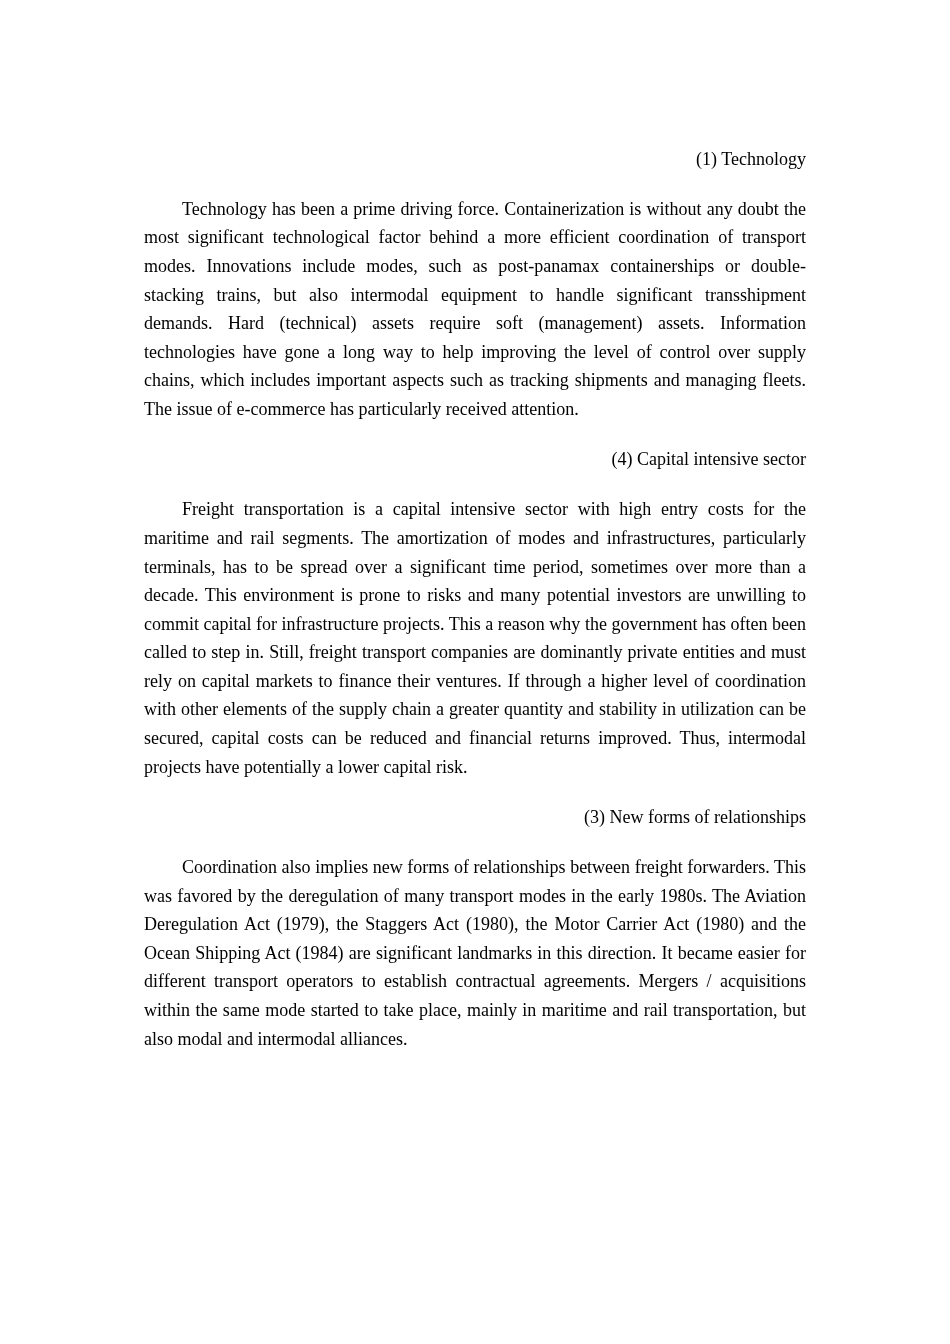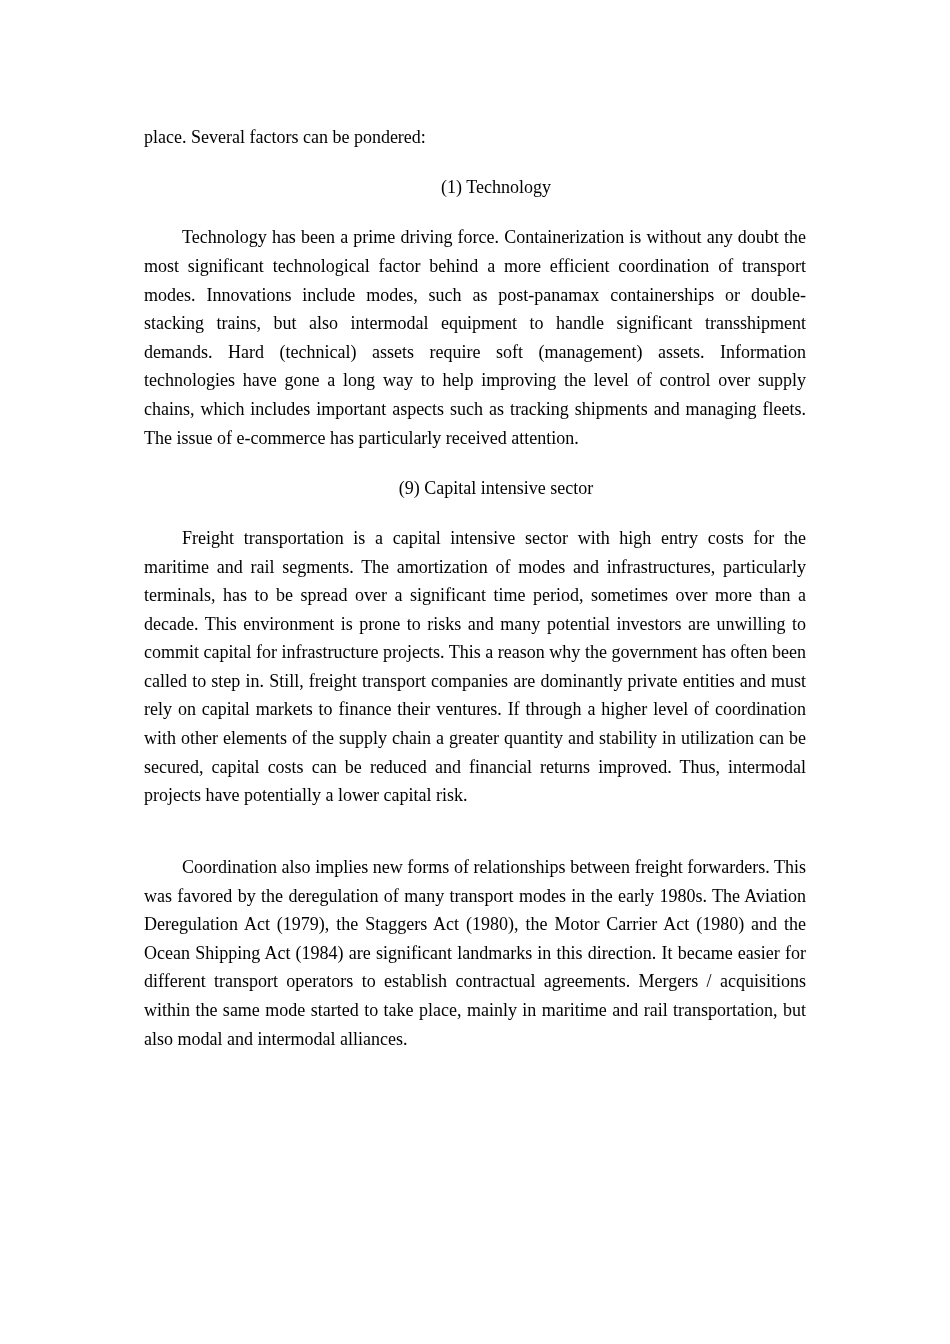--- a/index.html
+++ b/index.html
@@ -23,48 +23,48 @@
       font-size: 18px;
       line-height: 28.6px;
     }
     .line-plain {
       margin: 0;
       text-align: left;
     }
     .heading {
       margin: 0;
       padding-left: 42px;
-      text-align: center;
+      text-align: right;
     }
     .para {
       margin: 0;
       text-indent: 38px;
       text-align: justify;
     }
     .gap {
       height: 21.6px;
     }
     b { font-weight: normal; }
   </style>
 </head>
 <body>
 
 <div class="page">
 
-  <p class="line-plain">place. Several factors can be pondered:</p>
   <div class="gap"></div>
 
   <p class="heading">(1) Technology</p>
   <div class="gap"></div>
   <p class="para"><span>Technology has been a prime driving force. Containerization is without any doubt the most significant technological factor behind a more efficient coordination of transport modes. Innovations include modes, such as post-panamax containerships or double-stacking trains, but also intermodal equipment to handle significant transshipment demands. Hard (technical) assets require soft (management) assets. Information technologies have gone a long way to help improving the level of control over supply chains, which includes important aspects such as tracking shipments and managing fleets. The issue of e-commerce has particularly received attention.</span><b></b><span></span></p>
   <div class="gap"></div>
 
-  <p class="heading">(9) Capital intensive sector</p>
+  <p class="heading">(4) Capital intensive sector</p>
   <div class="gap"></div>
   <p class="para"><span>Freight transportation is a </span><b>capital intensive sector</b><span> with high entry costs for the maritime and rail segments. The amortization of modes and infrastructures, particularly terminals, has to be spread over a significant time period, sometimes over more than a decade. This environment is prone to risks and many potential investors are unwilling to commit capital for infrastructure projects. This a reason why the government has often been called to step in. Still, freight transport companies are dominantly private entities and must rely on capital markets to finance their ventures. If through a higher level of coordination with other elements of the supply chain a greater quantity and stability in utilization can be secured, capital costs can be reduced and financial returns improved. Thus, intermodal projects have potentially a lower capital risk.</span></p>
   <div class="gap"></div>
 
+  <p class="heading">(3) New forms of relationships</p>
   <div class="gap"></div>
   <p class="para"><span>Coordination also implies </span><b>new forms of relationships</b><span> between freight forwarders. This was favored by the deregulation of many transport modes in the early 1980s. The Aviation Deregulation Act (1979), the Staggers Act (1980), the Motor Carrier Act (1980) and the Ocean Shipping Act (1984) are significant landmarks in this direction. It became easier for different transport operators to establish contractual agreements. Mergers / acquisitions within the same mode started to take place, mainly in maritime and rail transportation, but also modal and intermodal alliances.</span></p>
   <div class="gap"></div>
 
 
 </div>
 
 </body></html>

